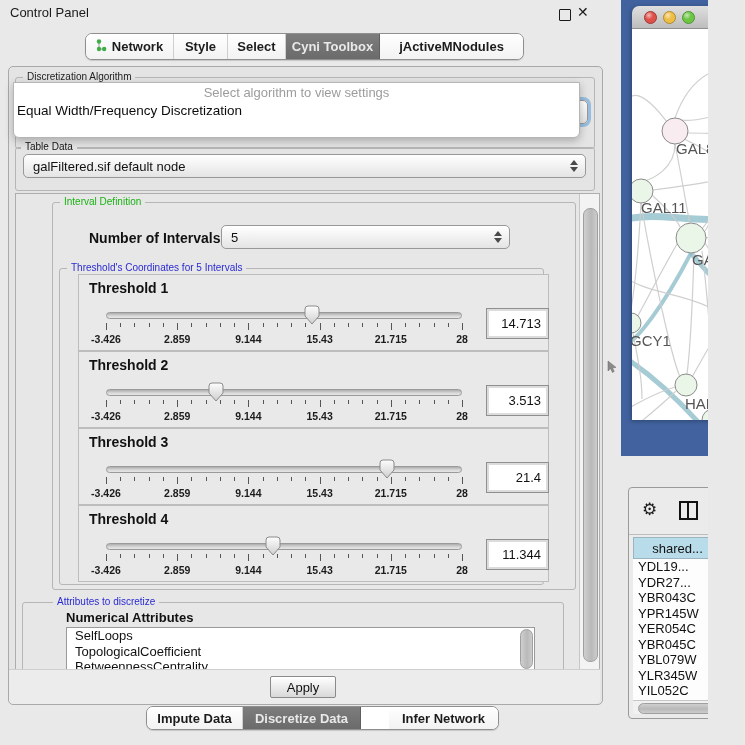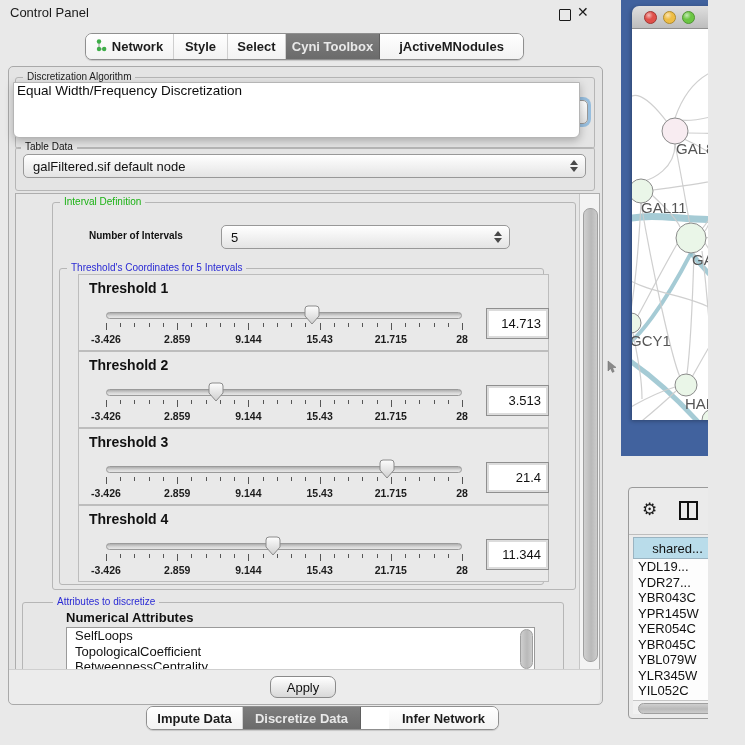--- a/index.html
+++ b/index.html
@@ -32,21 +32,21 @@
   .th-label{position:absolute;left:10px;top:5px;font-size:14px;font-weight:700;}
   .track{position:absolute;left:27px;top:37px;width:356px;height:7px;border-radius:4px;
     background:linear-gradient(#adadad,#d9d9d9 60%,#e6e6e6);border:1px solid #9a9a9a;box-sizing:border-box;}
   .tick{position:absolute;width:1px;background:#555;}
   .tick-lab{position:absolute;font-size:10.5px;font-weight:700;color:#1c1c1c;transform:translateX(-50%);white-space:nowrap;}
   .val-box{position:absolute;left:407px;top:33px;width:54px;height:29px;background:#fff;border:1px solid #8f8f8f;
     box-shadow:0 0 0 2px #dcdcdc inset;font-size:13px;text-align:right;line-height:29px;padding-right:7px;}
   .attr-list{left:64px;top:625px;width:467px;height:42px;background:#fff;border:1px solid #9a9a9a;overflow:hidden;}
   .attr-item{font-size:13px;line-height:15.5px;padding-left:8px;}
   .apply-band{left:9px;top:668px;width:591px;height:34px;background:#ececec;border-top:1px solid #cfcfcf;border-radius:0 0 5px 5px;}
-  .btn{background:linear-gradient(#ffffff,#d8d8d8);border:1px solid #8a8a8a;border-radius:7px;
+  .btn{background:linear-gradient(#ffffff,#d8d8d8);border:1px solid #8a8a8a;border-radius:2px;
     font-size:13px;display:flex;align-items:center;justify-content:center;text-align:right;}
   
   .popup{left:13px;top:82px;width:565px;height:54px;background:#fff;border:1px solid #b5b5b5;
     border-radius:0 0 6px 6px;box-shadow:0 3px 8px rgba(0,0,0,.25);z-index:50;}
   .popup .ph{height:20px;line-height:20px;text-align:center;color:#9c9c9c;font-size:13px;}
   .popup .opt{height:16px;line-height:16px;font-size:13.5px;padding-left:3px;color:#0c0c0c;}
   .popup .opt.sel{font-weight:700;}
   
   .desktop{left:621px;top:0;width:124px;height:456px;background:#41629e;}
   .net-win{left:632px;top:6px;width:113px;height:414px;border-radius:7px 0 0 0;overflow:hidden;box-shadow:-1px 1px 4px rgba(0,0,0,.3);}
@@ -124,21 +124,21 @@
           <i class="tri-up"></i>
           <i class="tri-dn"></i>
         </span>
     </div>
 
     <div class="abs scroll-area" style="left:6px;top:126px;">
 
       <div class="abs group" style="left:36px;top:8px;width:522px;height:386px;"></div>
       <div class="abs legend" style="left:44px;top:1px;background:#e7e7e7;color:#1cb215;">Interval Definition</div>
 
-      <div class="abs" style="left:73px;top:36px;font-size:10px;font-weight:700;">Number of Intervals</div>
+      <div class="abs" style="left:73px;top:36px;font-size:14px;font-weight:700;">Number of Intervals</div>
       <div class="abs combo" style="left:205px;top:31px;width:289px;height:24px;">
         <span>5</span>
         <span class="stepper">
             <i class="tri-up"></i>
             <i class="tri-dn"></i>
           </span>
       </div>
 
       <div class="abs group" style="left:43px;top:74px;width:483px;height:315px;"></div>
       <div class="abs legend" style="left:51px;top:67px;background:#e7e7e7;color:#2a2ad4;">Threshold's Coordinates for 5 Intervals</div>
@@ -355,20 +355,21 @@
       </div>
       <div class="seg sel" style="width: 117px;">
         <span>Discretize Data</span>
       </div>
       <div class="seg" style="width: 109px; margin-left: 28px;">
         <span>Infer Network</span>
       </div>
     </div>
 
   <div class="abs popup">
+    <div class="ph">Select algorithm to view settings</div>
     <div id="dropdown-options">
         <div class="opt">Equal Width/Frequency Discretization</div>
       </div>
   </div>
 
   <div class="abs desktop"></div>
   <div class="abs net-win">
     <div class="net-titlebar" id="net-titlebar">
         <div class="light" style="left: 12px; background: radial-gradient(circle at 35% 30%, rgba(255, 255, 255, 0.6), transparent 40%), rgb(224, 80, 74); border: 1px solid rgb(158, 56, 53);"></div>
         <div class="light" style="left: 31px; background: radial-gradient(circle at 35% 30%, rgba(255, 255, 255, 0.6), transparent 40%), rgb(238, 189, 69); border: 1px solid rgb(174, 138, 47);"></div>

